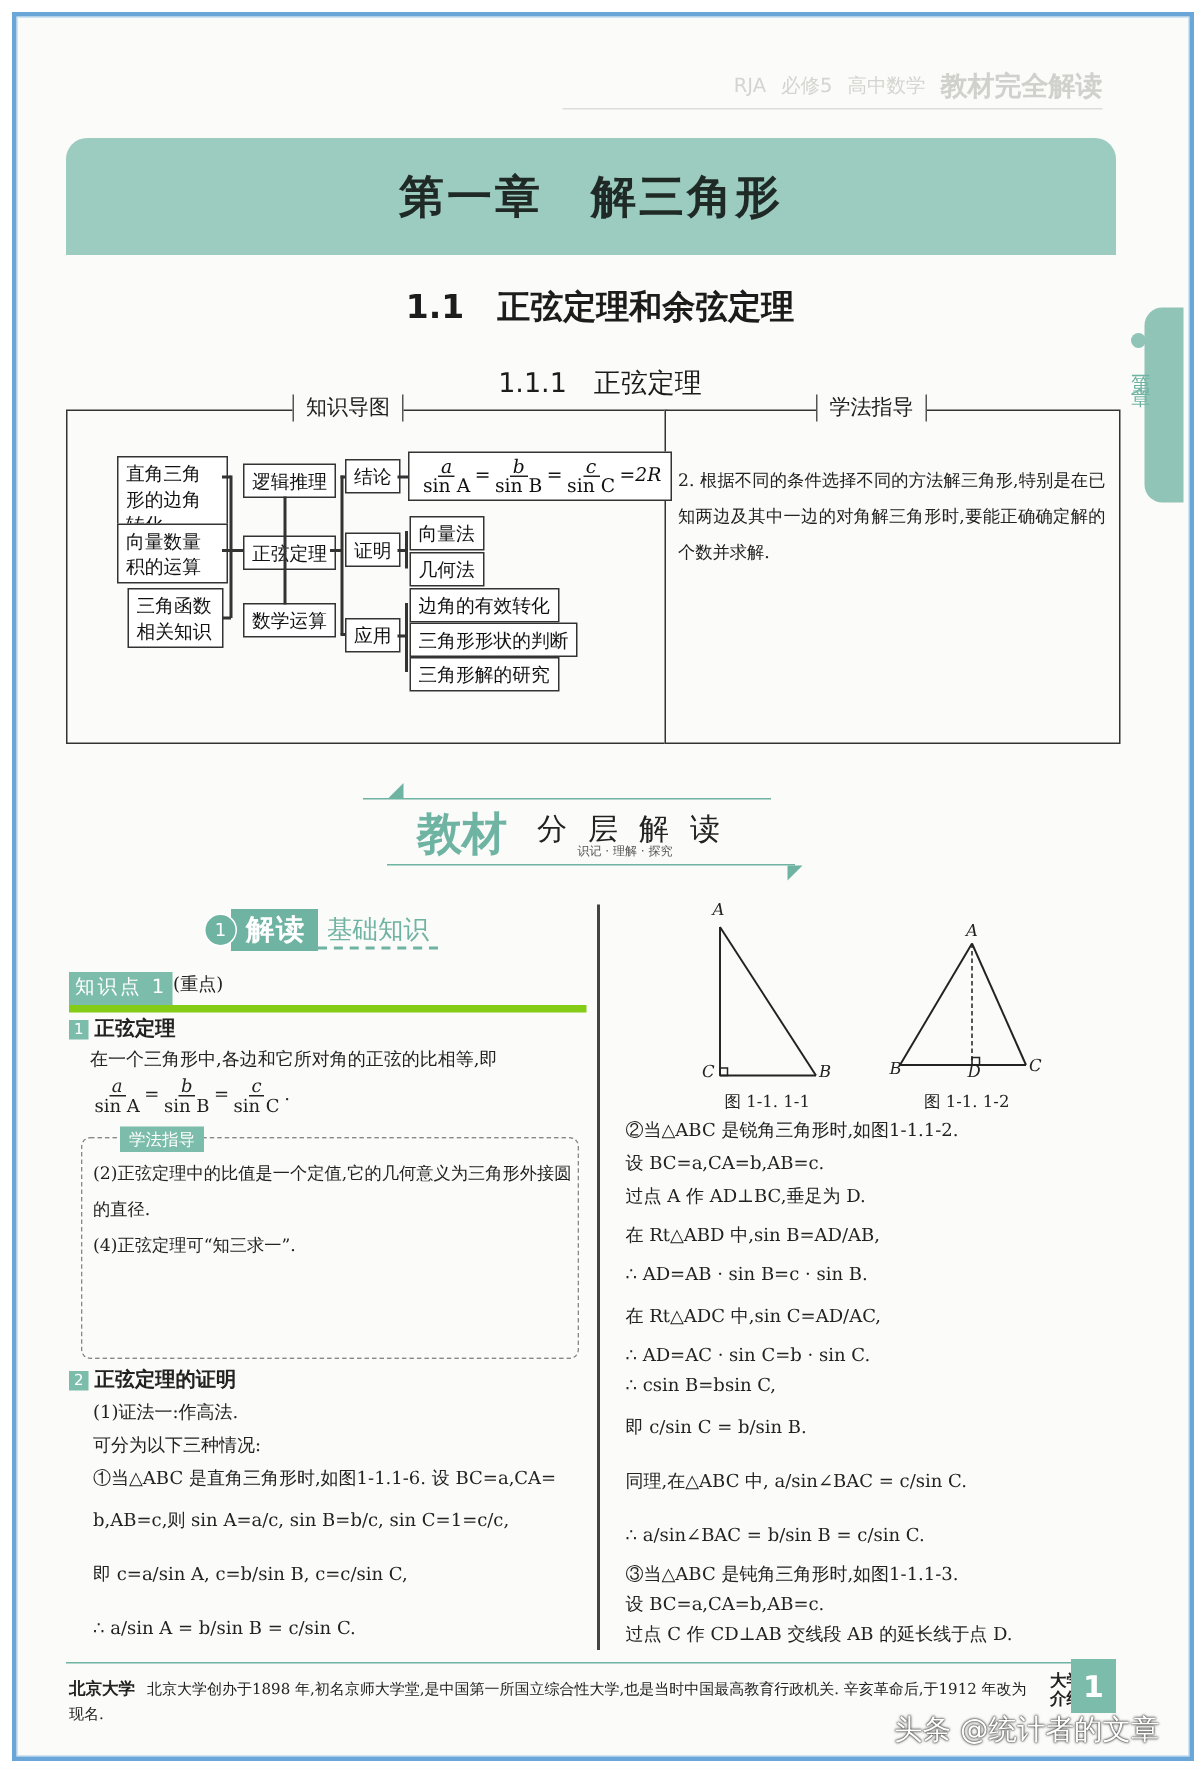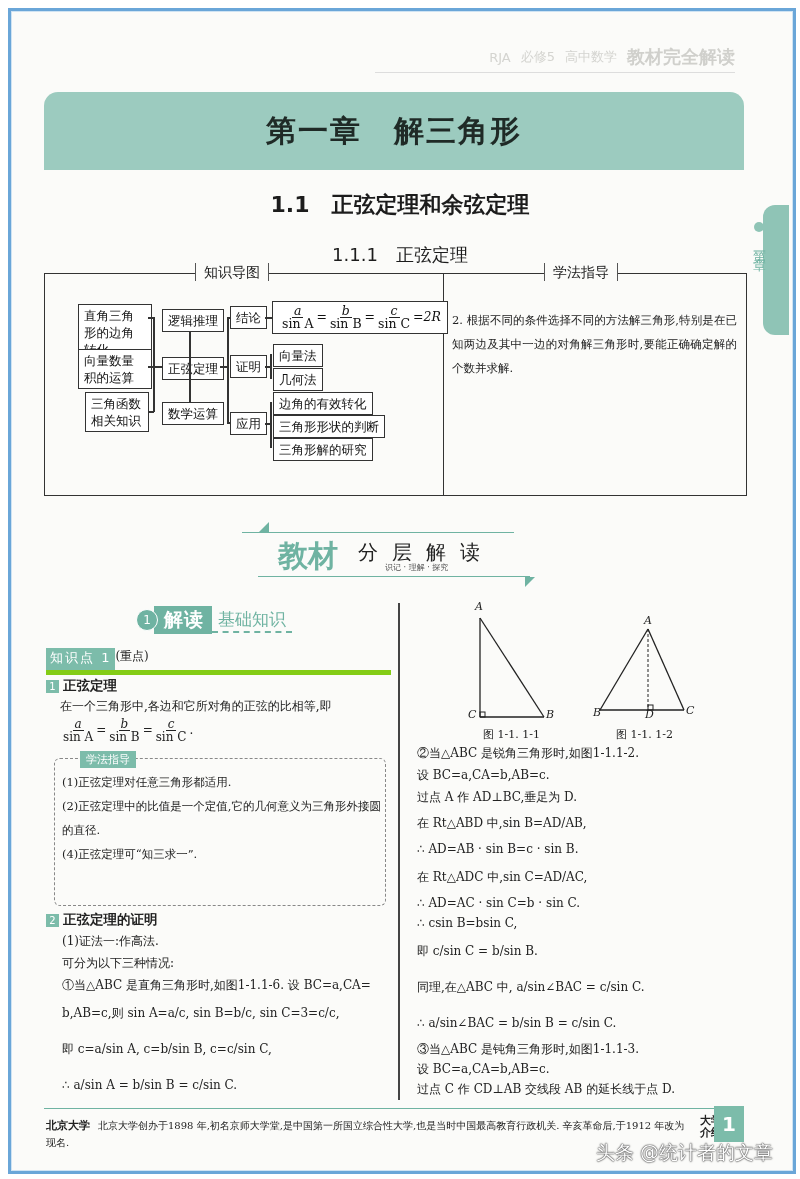--- a/index.html
+++ b/index.html
@@ -220,33 +220,32 @@
       <span class="den">sin B</span>
     </span>=<span class="frac">
       <span class="num">c</span>
       <span class="den">sin C</span>
     </span>.
 </div>
 
 <div class="analysis"></div>
 <div class="analysis-tag">学法指导</div>
 <div class="analysis-body">
-  <p>(1)正弦定理对任意三角形都适用.</p>
   <p>(2)正弦定理中的比值是一个定值,它的几何意义为三角形外接圆的直径.</p>
   <p>(4)正弦定理可“知三求一”.</p>
 </div>
 
 <div class="sub-h" style="top:911px;">
   <span class="num">2</span>
   <span>正弦定理的证明</span>
 </div>
 <div class="math-line" style="left:62px;top:932px;">(1)证法一:作高法.</div>
 <div class="math-line" style="left:62px;top:954px;text-align:right;">可分为以下三种情况:</div>
 <div class="math-line" style="left:62px;top:976px;">①当△ABC 是直角三角形时,如图1-1.1-6. 设 BC=a,CA=</div>
-<div class="math-line" style="left:62px;top:1004px;">b,AB=c,则 sin A=a/c, sin B=b/c, sin C=3=c/c,</div>
+<div class="math-line" style="left:62px;top:1004px;">b,AB=c,则 sin A=a/c, sin B=b/c, sin C=1=c/c,</div>
 <div class="math-line" style="left:62px;top:1040px;">即 c=a/sin A, c=b/sin B, c=c/sin C,</div>
 <div class="math-line" style="left:62px;top:1076px;">∴ a/sin A = b/sin B = c/sin C.</div>
 
 <svg style="position:absolute;left:460px;top:600px;" width="290" height="120">
   <line x1="20" y1="18" x2="20" y2="117" stroke="#222" stroke-width="1.3"></line>
   <line x1="20" y1="117" x2="84" y2="117" stroke="#222" stroke-width="1.3"></line>
   <line x1="20" y1="18" x2="84" y2="117" stroke="#222" stroke-width="1.3"></line>
   <rect x="20" y="112" width="5" height="5" fill="none" stroke="#222" stroke-width="1"></rect>
   <line x1="188" y1="29" x2="140" y2="110" stroke="#222" stroke-width="1.3"></line>
   <line x1="188" y1="29" x2="224" y2="110" stroke="#222" stroke-width="1.3"></line>

